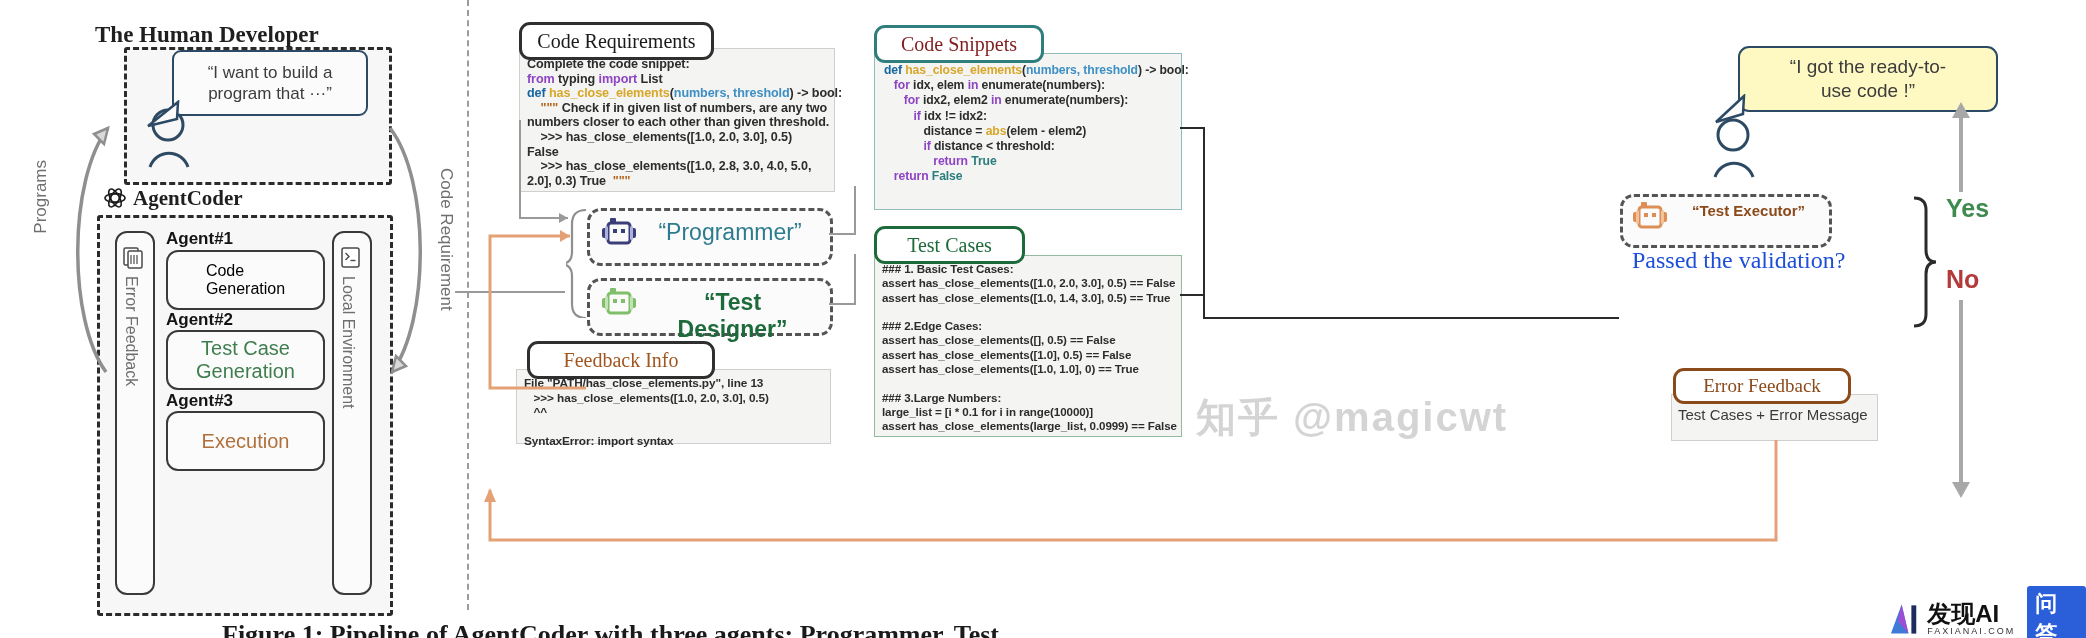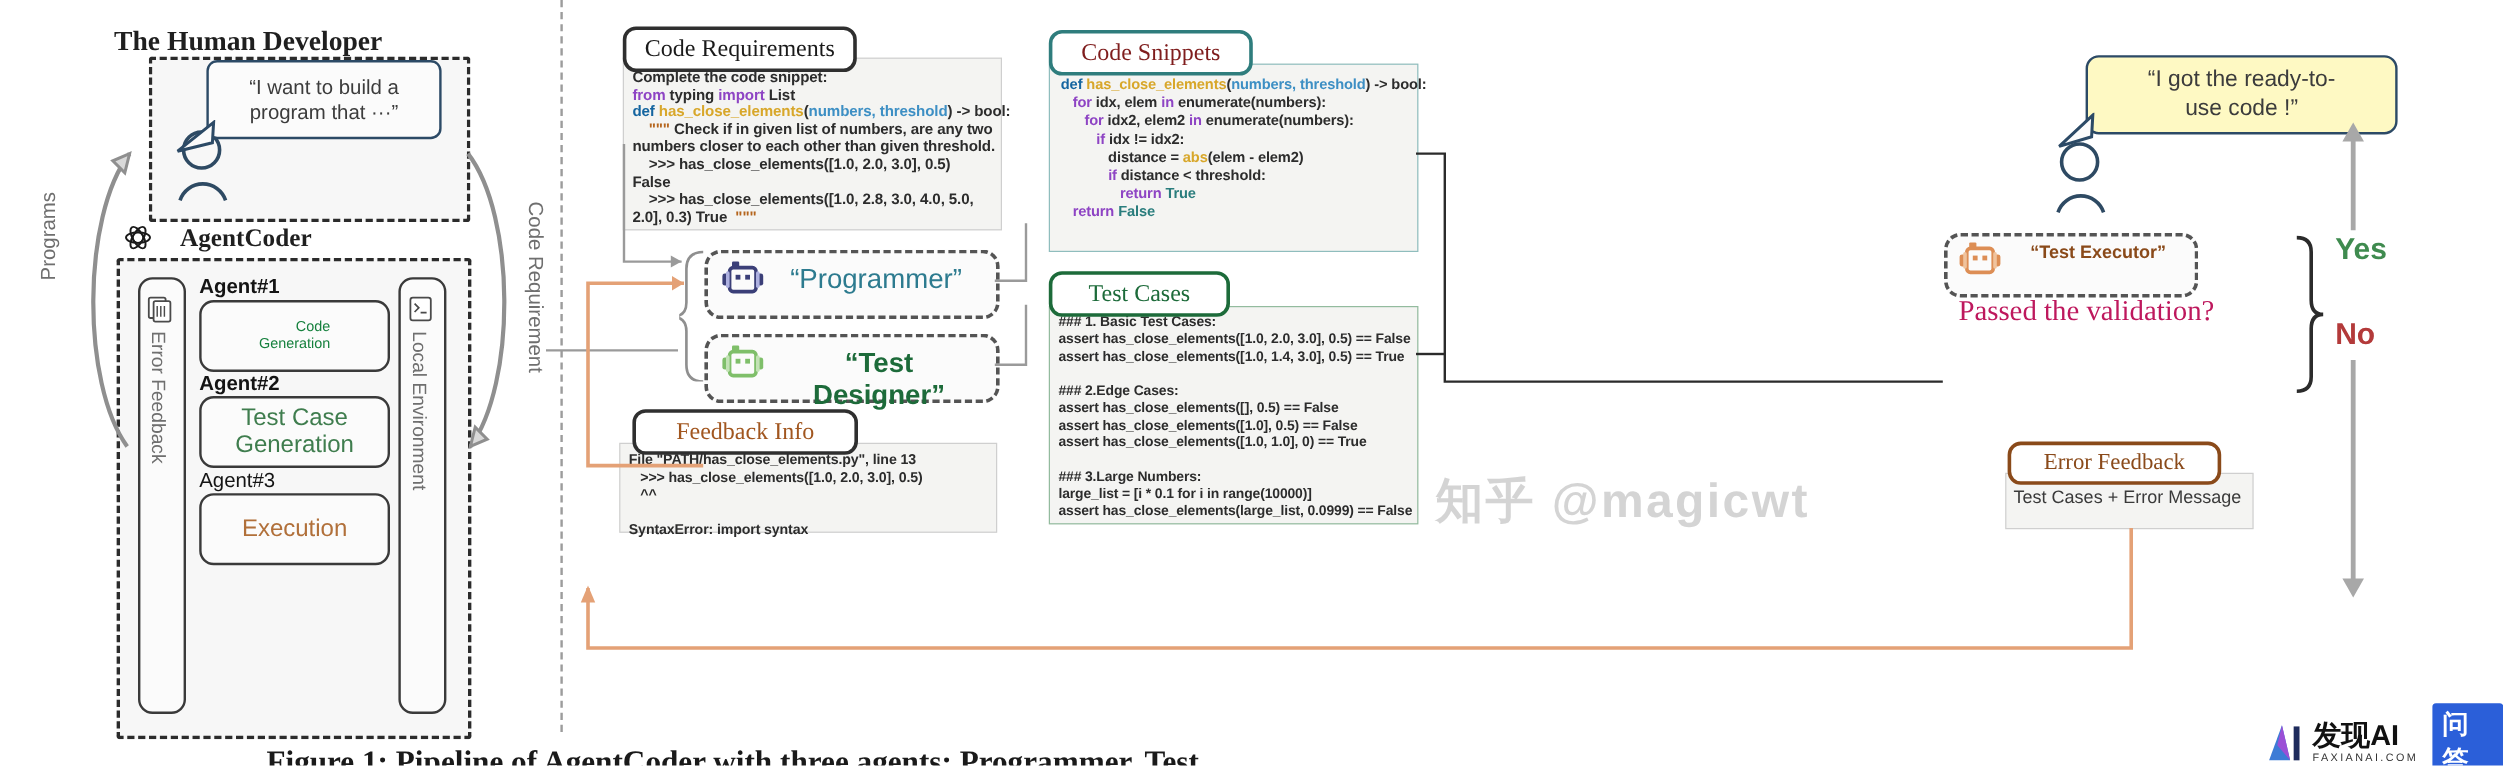--- a/index.html
+++ b/index.html
@@ -52,21 +52,21 @@
 </svg>
 
 <svg class="abs" style="left:103px;top:186px;" width="24" height="24" viewBox="0 0 24 24">
   <g fill="none" stroke="#1a1a1a" stroke-width="1.6">
     <circle cx="12" cy="12" r="4.4"></circle>
     <ellipse cx="12" cy="12" rx="10" ry="4.4"></ellipse>
     <ellipse cx="12" cy="12" rx="10" ry="4.4" transform="rotate(60 12 12)"></ellipse>
     <ellipse cx="12" cy="12" rx="10" ry="4.4" transform="rotate(120 12 12)"></ellipse>
   </g>
 </svg>
-<div class="abs serif-title" style="left:133px;top:186px;font-size:21px;color:#1f1f1f;margin-left:17px;">AgentCoder</div>
+<div class="abs serif-title" style="left:133px;top:186px;font-size:21px;color:#1f1f1f;">AgentCoder</div>
 
 <div class="abs dash-box" style="left:97px;top:215px;width:290px;height:395px;"></div>
 
 <div class="abs solid-round" style="left:115px;top:231px;width:36px;height:360px;"></div>
 <svg class="abs" style="left:121px;top:245px;" width="25" height="25" viewBox="0 0 25 25">
   <rect x="3" y="3" width="14" height="17" rx="1.5" fill="#fff" stroke="#4a4a4a" stroke-width="1.5"></rect>
   <rect x="7" y="6" width="14" height="17" rx="1.5" fill="#fff" stroke="#4a4a4a" stroke-width="1.5"></rect>
   <line x1="10" y1="10" x2="10" y2="19" stroke="#4a4a4a" stroke-width="1.2"></line>
   <line x1="13" y1="10" x2="13" y2="19" stroke="#4a4a4a" stroke-width="1.2"></line>
   <line x1="16" y1="10" x2="16" y2="19" stroke="#4a4a4a" stroke-width="1.2"></line>
@@ -75,30 +75,30 @@
 
 <div class="abs solid-round" style="left:332px;top:231px;width:36px;height:360px;"></div>
 <svg class="abs" style="left:338px;top:245px;" width="25" height="25" viewBox="0 0 25 25">
   <rect x="4" y="3" width="17" height="19" rx="2" fill="#fff" stroke="#4a4a4a" stroke-width="1.5"></rect>
   <path d="M7.5 8 L11 11.5 L7.5 15" fill="none" stroke="#4a4a4a" stroke-width="1.4"></path>
   <line x1="12.5" y1="15.5" x2="17.5" y2="15.5" stroke="#4a4a4a" stroke-width="1.4"></line>
 </svg>
 <div class="abs vert-label" style="left:339px;top:276px;font-size:16px;">Local Environment</div>
 
 <div class="abs" style="left:166px;top:229px;font-size:17px;font-weight:bold;color:#141414;">Agent#1</div>
-<div class="abs solid-round centerflex" style="left:166px;top:250px;width:155px;height:56px;font-size:12px;
-            text-align:right;white-space:pre-line;line-height:1.15;color:#15803d;">Code
+<div class="abs solid-round centerflex" style="left:166px;top:250px;width:155px;height:56px;font-size:16px;
+            text-align:left;white-space:pre-line;line-height:1.15;color:#000000;">Code
 Generation</div>
 
 <div class="abs" style="left:166px;top:310px;font-size:17px;font-weight:bold;color:#141414;">Agent#2</div>
 <div class="abs solid-round centerflex" style="left:166px;top:330px;width:155px;height:56px;font-size:20px;
             text-align:center;white-space:pre-line;line-height:1.15;color:#3f7d4e;">Test Case
 Generation</div>
 
-<div class="abs" style="left:166px;top:391px;font-size:17px;font-weight:normal;color:#141414;">Agent#3</div>
+<div class="abs" style="left:166px;top:391px;font-size:17px;font-weight:bold;color:#141414;">Agent#3</div>
 <div class="abs solid-round centerflex" style="left:166px;top:411px;width:155px;height:56px;font-size:20px;
             text-align:left;color:#b1703a;">Execution</div>
 
 <svg class="abs" style="left:62px;top:110px;" width="70" height="280" viewBox="0 0 70 280">
   <path d="M46 18 C6 70, 6 210, 44 262" fill="none" stroke="#8f8f8f" stroke-width="3.5"></path>
   <path d="M46 18 l-14 6 l10 10 z" fill="#d9d9d9" stroke="#8f8f8f" stroke-width="2.5"></path>
 </svg>
 <div class="abs vert-label" style="left:31px;top:160px;font-size:17px;transform:rotate(180deg);">Programs</div>
 
 <svg class="abs" style="left:374px;top:110px;" width="70" height="280" viewBox="0 0 70 280">
@@ -195,21 +195,21 @@
   <rect x="12" y="13" width="4" height="4" fill="#dd8e55"></rect>
   <rect x="20" y="13" width="4" height="4" fill="#dd8e55"></rect>
   <rect x="1" y="12" width="5" height="10" rx="2" fill="#dd8e55"></rect>
   <rect x="30" y="12" width="5" height="10" rx="2" fill="#dd8e55"></rect>
   <rect x="4" y="10" width="3" height="14" rx="1.5" fill="#f0c39d"></rect>
   <rect x="29" y="10" width="3" height="14" rx="1.5" fill="#f0c39d"></rect>
 </svg>
 <div class="abs" style="left:1676px;top:202px;width:145px;text-align:center;font-size:15px;
             font-weight:bold;color:#8a4a1a;">“Test Executor”</div>
 
-<div class="abs serif-title" style="left:1632px;top:247px;font-size:24px;font-weight:normal;color:#be185d;
+<div class="abs serif-title" style="left:1632px;top:247px;font-size:24px;font-weight:normal;color:#1d4ed8;
             font-family:'Liberation Serif',serif;">Passed the validation?</div>
 
 <svg class="abs" style="left:1912px;top:196px;" width="26" height="136" viewBox="0 0 26 136">
   <path d="M24 2 q-12 0 -12 12 v40 q0 12 -10 12 q10 0 10 12 v40 q0 12 12 12" fill="none" stroke="#2b2b2b" stroke-width="3" transform="scale(-1,1) translate(-26,0)"></path>
 </svg>
 
 <div class="abs" style="left:1946px;top:194px;font-size:25px;font-weight:bold;color:#3f8b4f;">Yes</div>
 <div class="abs" style="left:1946px;top:265px;font-size:25px;font-weight:bold;color:#b33a3a;">No</div>
 
 <svg class="abs" style="left:1950px;top:100px;" width="22" height="92" viewBox="0 0 22 92">

